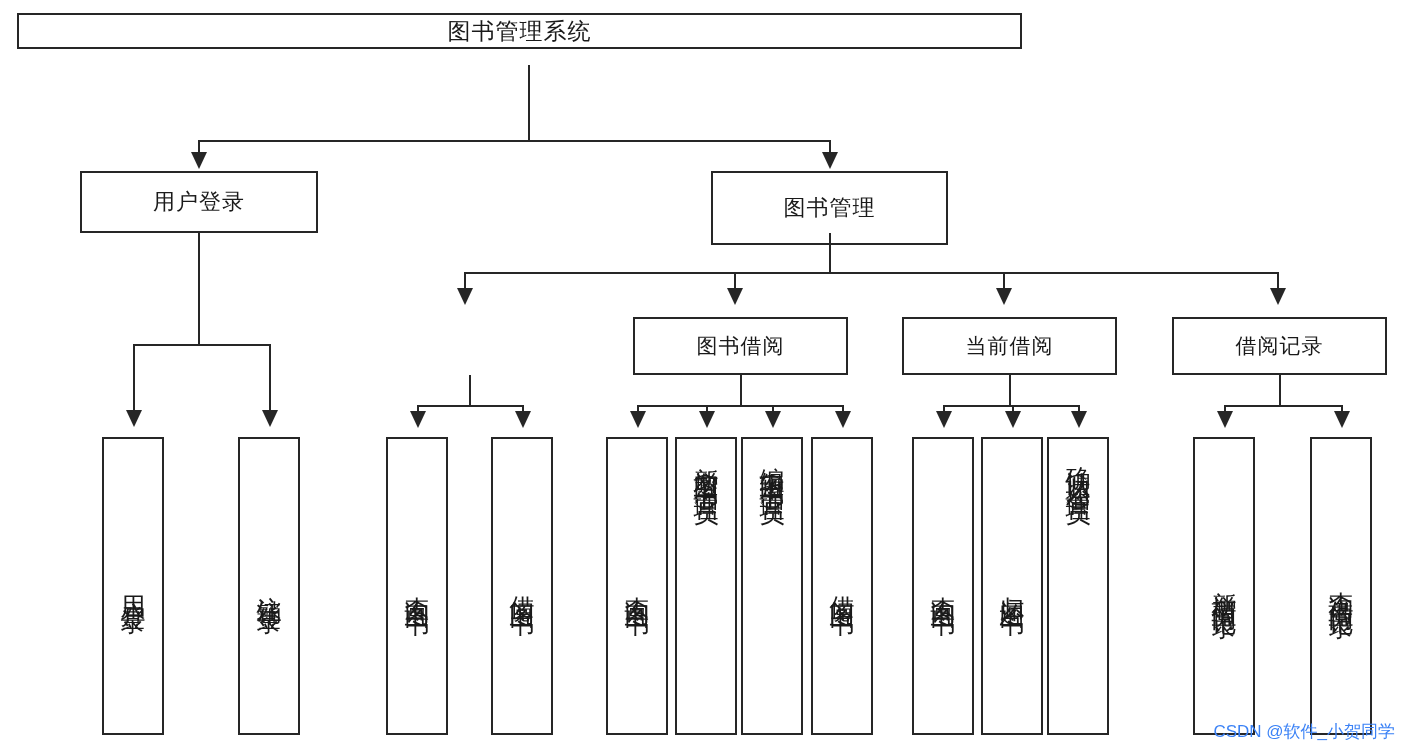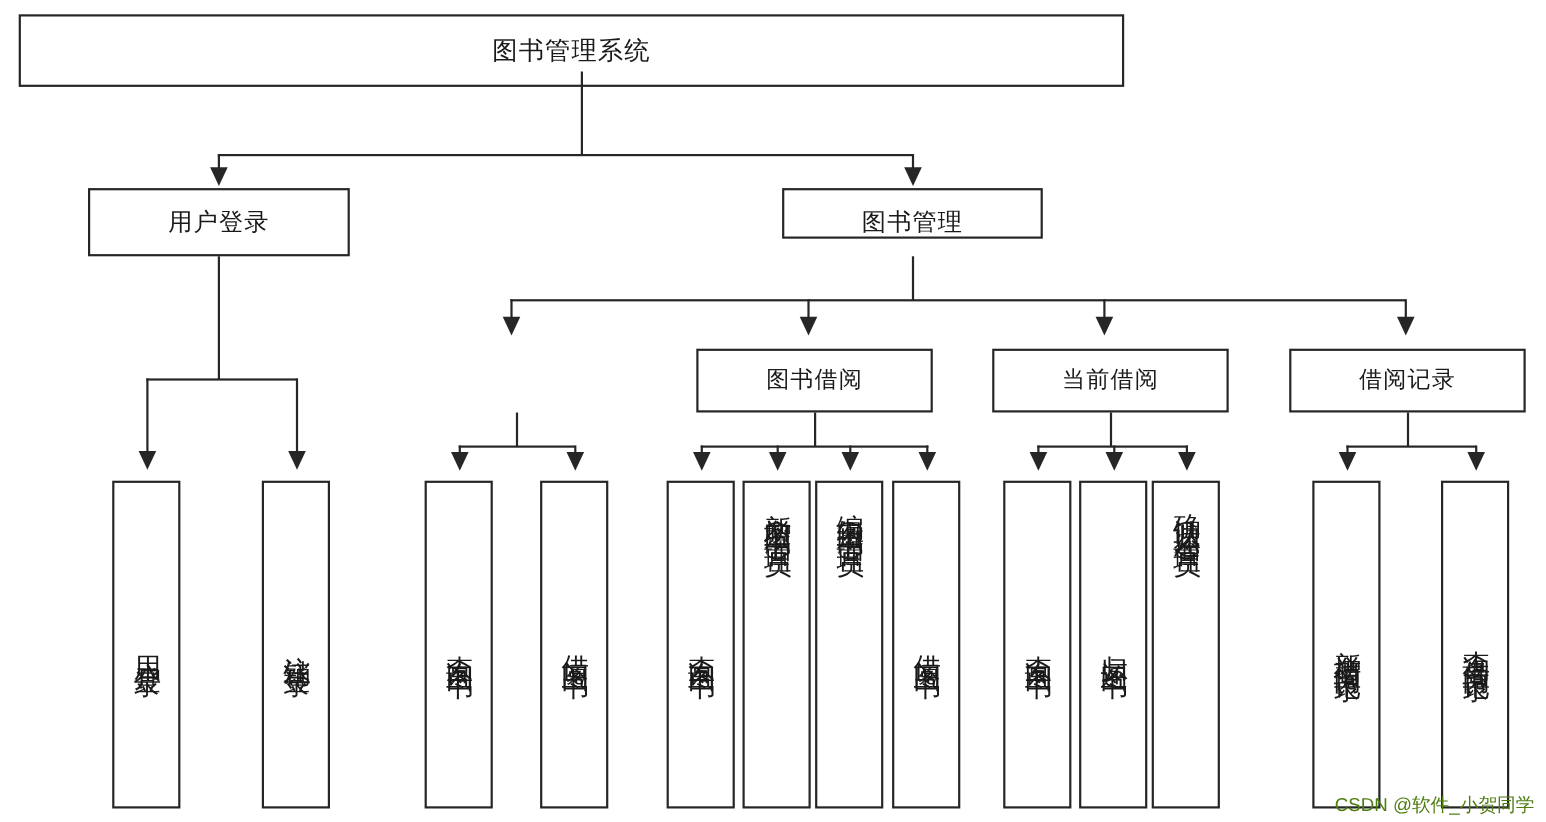--- a/index.html
+++ b/index.html
@@ -57,46 +57,46 @@
     width:0;height:0;
     border-left:8px solid transparent;
     border-right:8px solid transparent;
     border-top:17px solid #262626;
   }
   .watermark{
     position:absolute;
     right:10px;
     bottom:4px;
     font-size:17px;
-    color:#4d7c0f;
+    color:#3b82f6;
     letter-spacing:0px;
     white-space:nowrap;
     user-select:none;
   }
 </style>
 </head>
 <body>
 
 <div id="canvas">
 
-  <div class="node root" style="left:17px;top:13px;width:1005px;height:66px;">
+  <div class="node root" style="left:17px;top:13px;width:1005px;height:36px;">
     <span class="lbl">图书管理系统</span>
   </div>
 
   <div class="conn v" style="left:528px;top:65px;height:76px;"></div>
   <div class="conn h" style="left:198px;top:140px;width:632px;"></div>
   <div class="conn v" style="left:198px;top:140px;height:16px;"></div>
   <div class="conn v" style="left:829px;top:140px;height:16px;"></div>
   <div class="arrow" style="left:191px;top:152px;"></div>
   <div class="arrow" style="left:822px;top:152px;"></div>
 
   <div class="node lvl2" style="left:80px;top:171px;width:238px;height:62px;">
     <span class="lbl">用户登录</span>
   </div>
-  <div class="node lvl2" style="left:711px;top:171px;width:237px;height:46px;align-items:flex-end;">
+  <div class="node lvl2" style="left:711px;top:171px;width:237px;height:74px;">
     <span class="lbl">图书管理</span>
   </div>
 
   <div class="conn v" style="left:198px;top:233px;height:112px;"></div>
   <div class="conn h" style="left:133px;top:344px;width:137px;"></div>
   <div class="conn v" style="left:133px;top:344px;height:70px;"></div>
   <div class="conn v" style="left:269px;top:344px;height:70px;"></div>
   <div class="arrow" style="left:126px;top:410px;"></div>
   <div class="arrow" style="left:262px;top:410px;"></div>
 

